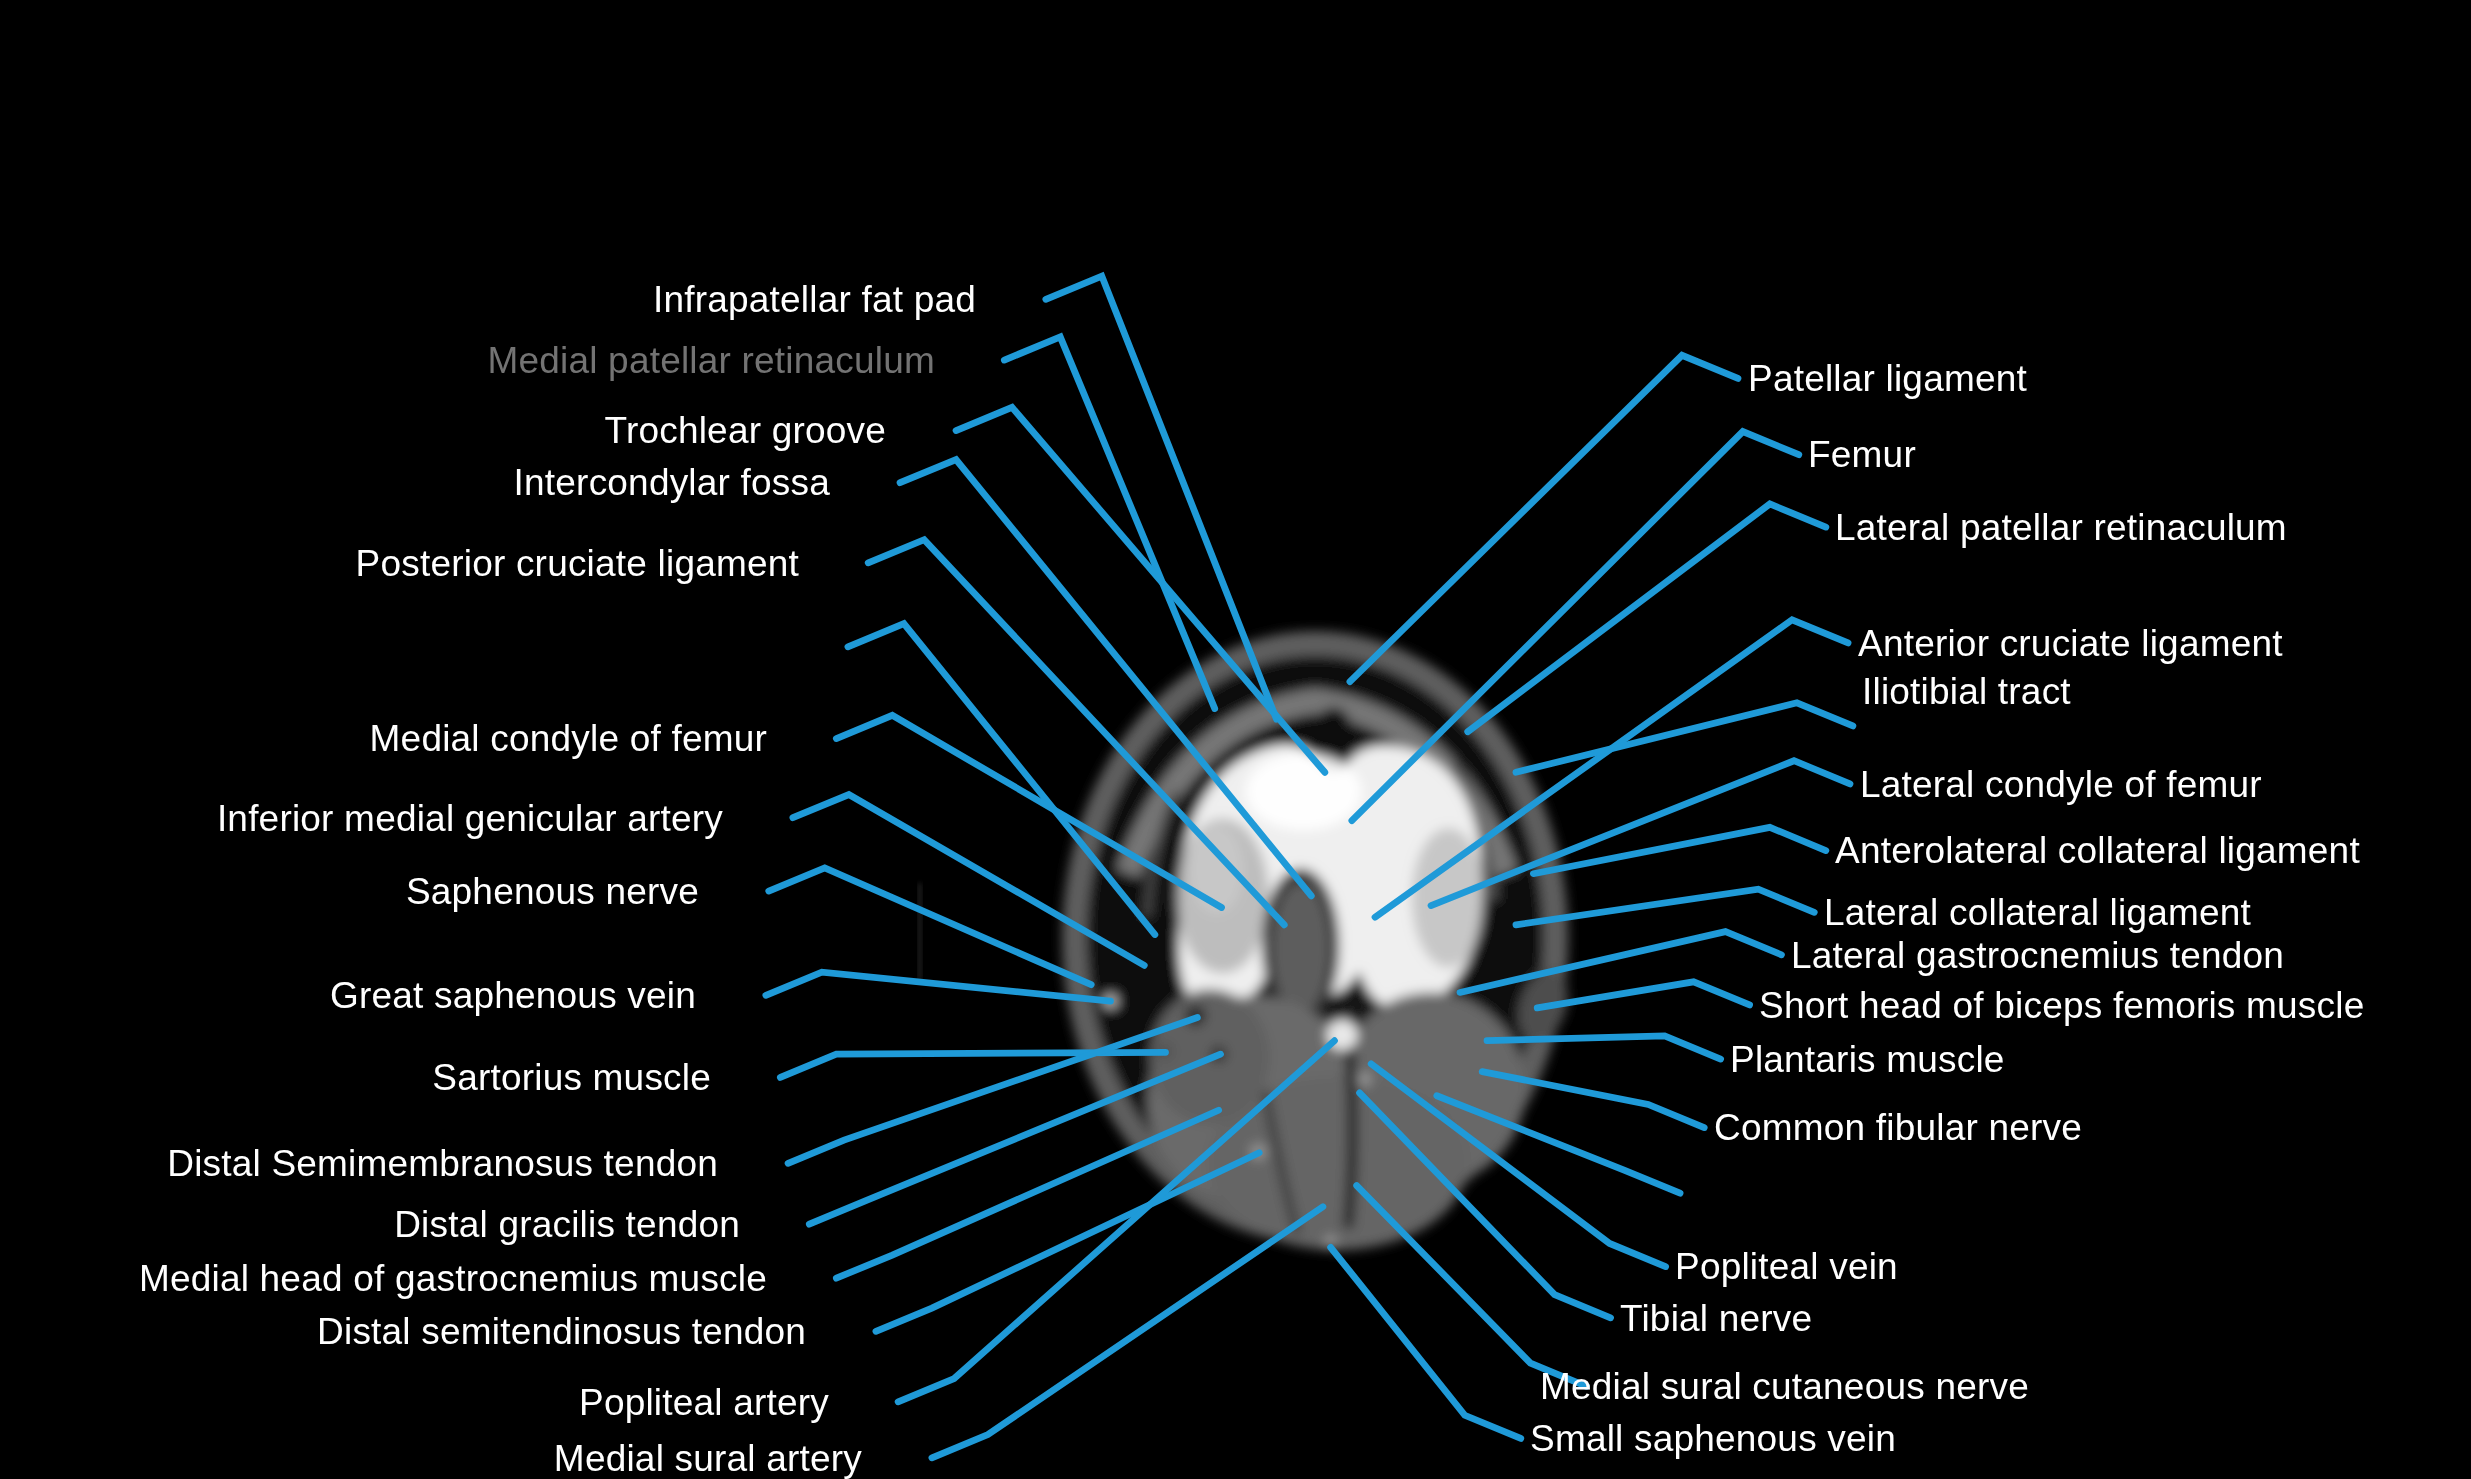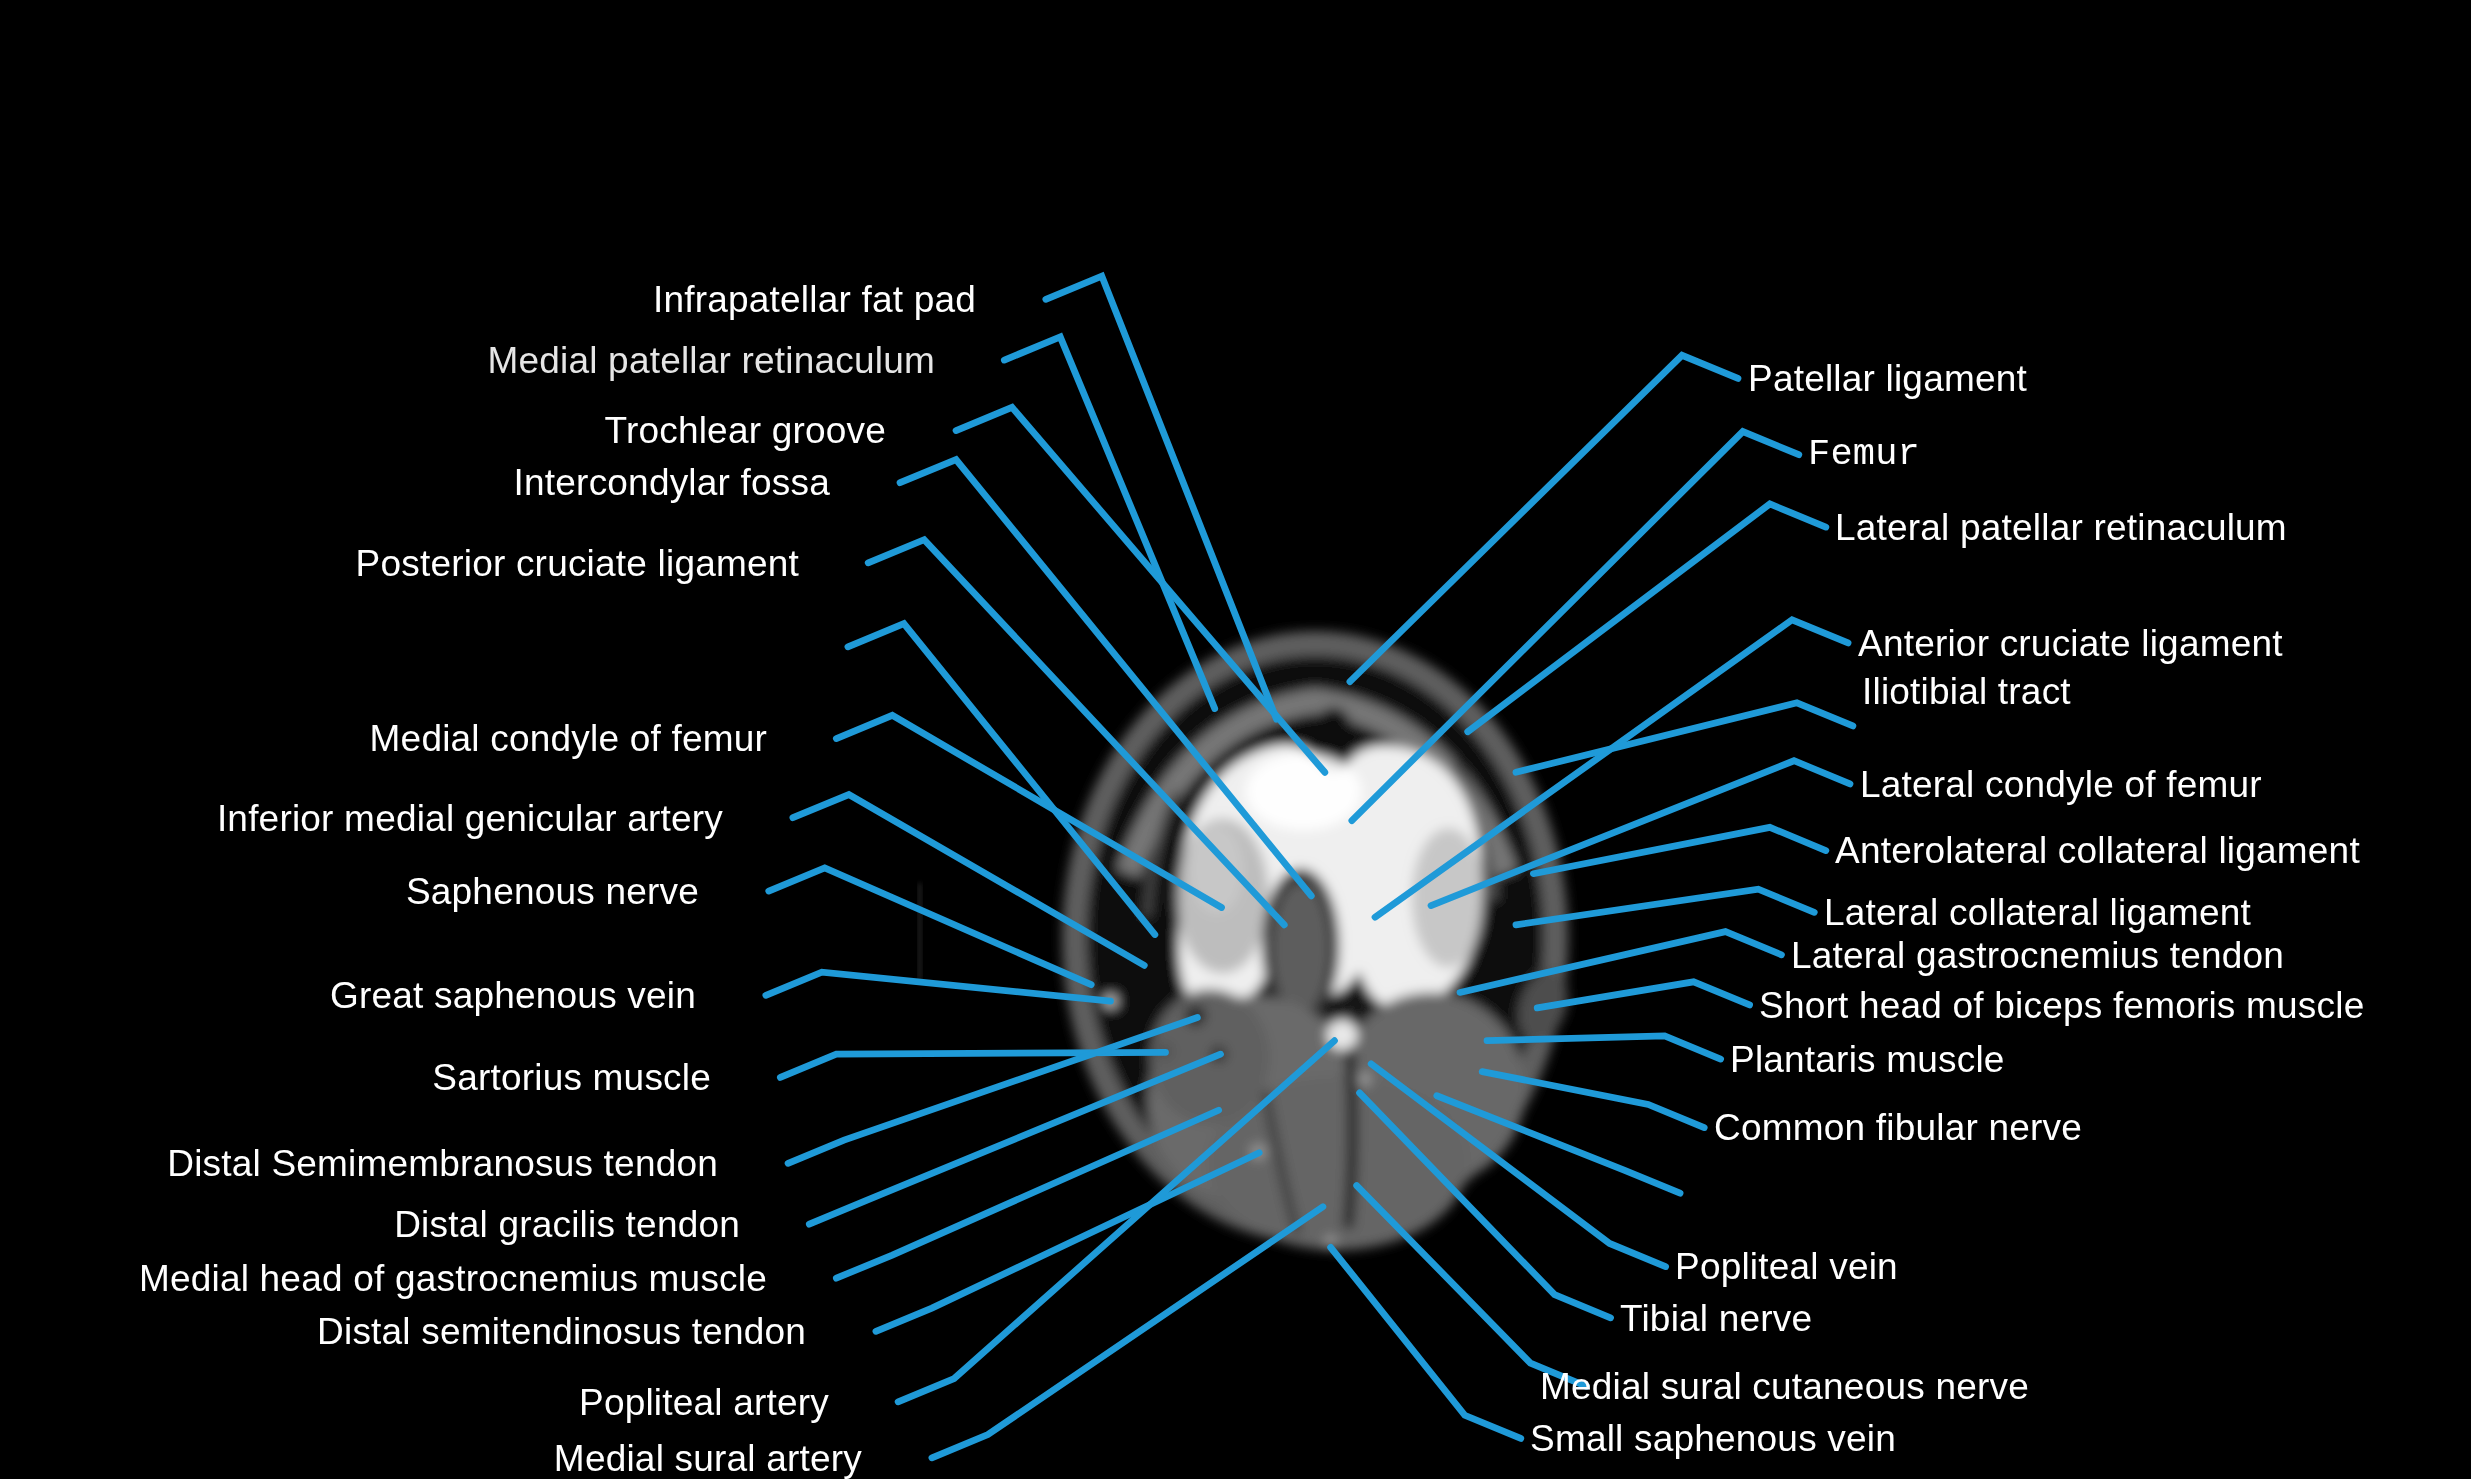--- a/index.html
+++ b/index.html
@@ -147,38 +147,38 @@
       <polyline class="leader" points="1765,1168 1707,1144 1535,1110" stroke="#1f9ad8"></polyline>
       <polyline class="leader" points="1740,1236 1682,1212 1488,1135" stroke="#1f9ad8"></polyline>
       <polyline class="leader" points="1725,1312 1667,1288 1420,1102" stroke="#1f9ad8"></polyline>
       <polyline class="leader" points="1668,1365 1610,1341 1408,1132" stroke="#1f9ad8"></polyline>
       <polyline class="leader" points="1643,1436 1585,1412 1405,1228" stroke="#1f9ad8"></polyline>
       <polyline class="leader" points="1575,1490 1517,1466 1378,1292" stroke="#1f9ad8"></polyline>
     </g>
   </svg>
 
   <span class="lbl left" style="right: 1436px; top: 279px; color: rgb(255, 255, 255);">Infrapatellar fat pad</span>
-  <span class="lbl left" style="right: 1477px; top: 340px; color: #e5e5e5;">Medial patellar retinaculum</span>
+  <span class="lbl left" style="right: 1477px; top: 340px; color: #737373;">Medial patellar retinaculum</span>
   <span class="lbl left" style="right: 1526px; top: 410px; color: rgb(255, 255, 255);">Trochlear groove</span>
   <span class="lbl left" style="right: 1582px; top: 462px; color: rgb(255, 255, 255);">Intercondylar fossa</span>
   <span class="lbl left" style="right: 1613px; top: 543px; color: rgb(255, 255, 255);">Posterior cruciate ligament</span>
   <span class="lbl left" style="right: 1645px; top: 718px; color: rgb(255, 255, 255);">Medial condyle of femur</span>
   <span class="lbl left" style="right: 1689px; top: 798px; color: rgb(255, 255, 255); margin-left: 20px;">Inferior medial genicular artery</span>
   <span class="lbl left" style="right: 1713px; top: 871px; color: rgb(255, 255, 255);">Saphenous nerve</span>
   <span class="lbl left" style="right: 1716px; top: 975px; color: rgb(255, 255, 255);">Great saphenous vein</span>
   <span class="lbl left" style="right: 1701px; top: 1057px; color: rgb(255, 255, 255);">Sartorius muscle</span>
   <span class="lbl left" style="right: 1694px; top: 1143px; color: rgb(255, 255, 255);">Distal Semimembranosus tendon</span>
   <span class="lbl left" style="right: 1672px; top: 1204px; color: rgb(255, 255, 255);">Distal gracilis tendon</span>
   <span class="lbl left" style="right: 1645px; top: 1258px; color: rgb(255, 255, 255);">Medial head of gastrocnemius muscle</span>
   <span class="lbl left" style="right: 1606px; top: 1311px; color: rgb(255, 255, 255);">Distal semitendinosus tendon</span>
   <span class="lbl left" style="right: 1583px; top: 1382px; color: rgb(255, 255, 255);">Popliteal artery</span>
   <span class="lbl left" style="right: 1550px; top: 1438px; color: rgb(255, 255, 255);">Medial sural artery</span>
 
   <span class="lbl right" style="left: 1748px; top: 358px; color: rgb(255, 255, 255);">Patellar ligament</span>
-  <span class="lbl right" style="left: 1808px; top: 434px; color: rgb(255, 255, 255); font-family: Liberation Mono, monospace;">Femur</span>
+  <span class="lbl right" style="left: 1808px; top: 434px; color: rgb(255, 255, 255);">Femur</span>
   <span class="lbl right" style="left: 1835px; top: 507px; color: rgb(255, 255, 255);">Lateral patellar retinaculum</span>
   <span class="lbl right" style="left: 1858px; top: 623px; color: rgb(255, 255, 255);">Anterior cruciate ligament</span>
   <span class="lbl right" style="left: 1862px; top: 671px; color: rgb(255, 255, 255);">Iliotibial tract</span>
   <span class="lbl right" style="left: 1860px; top: 764px; color: rgb(255, 255, 255);">Lateral condyle of femur</span>
   <span class="lbl right" style="left: 1835px; top: 830px; color: rgb(255, 255, 255);">Anterolateral collateral ligament</span>
   <span class="lbl right" style="left: 1824px; top: 892px; color: rgb(255, 255, 255);">Lateral collateral ligament</span>
   <span class="lbl right" style="left: 1791px; top: 935px; color: rgb(255, 255, 255);">Lateral gastrocnemius tendon</span>
   <span class="lbl right" style="left: 1759px; top: 985px; color: rgb(255, 255, 255);">Short head of biceps femoris muscle</span>
   <span class="lbl right" style="left: 1730px; top: 1039px; color: rgb(255, 255, 255);">Plantaris muscle</span>
   <span class="lbl right" style="left: 1714px; top: 1107px; color: rgb(255, 255, 255);">Common fibular nerve</span>

